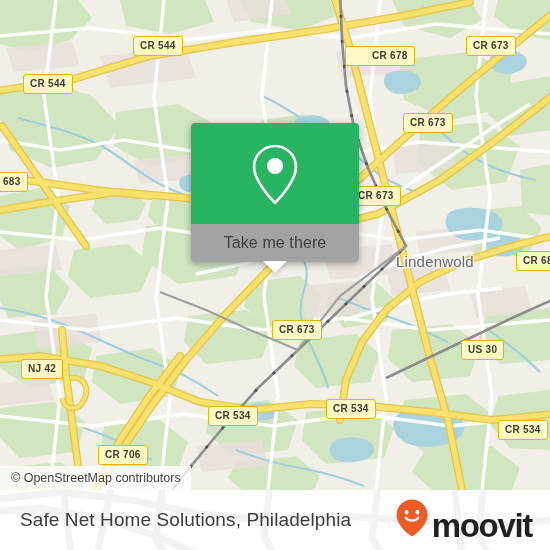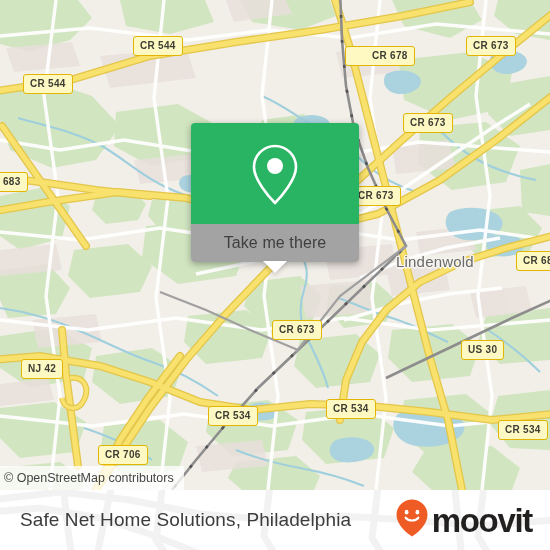--- a/index.html
+++ b/index.html
@@ -116,21 +116,21 @@
   }
 
   
   #osm-attribution {
     position: absolute;
     left: 0;
     bottom: 0;
     background: rgba(255,255,255,0.78);
     color: #444444;
     font-size: 12.5px;
-    padding: 5px 10px 5px 4px;
+    padding: 5px 10px 5px 11px;
     line-height: 1.15;
     white-space: nowrap;
     z-index: 30;
   }
 
   
   #footer-bar {
     position: absolute;
     left: 0;
     top: 490px;
@@ -159,21 +159,21 @@
     box-sizing: border-box;
   }
   #footer-title {
     color: #3c3c3c;
     font-size: 19px;
     letter-spacing: 0.1px;
     white-space: nowrap;
   }
   #moovit-logo {
     display: flex;
-    align-items: center;
+    align-items: flex-end;
     gap: 2px;
   }
   #moovit-wordmark {
     color: #221f1f;
     font-size: 33px;
     font-weight: bold;
     letter-spacing: -1.3px;
     line-height: 1;
     margin-left: 1px;
   }

